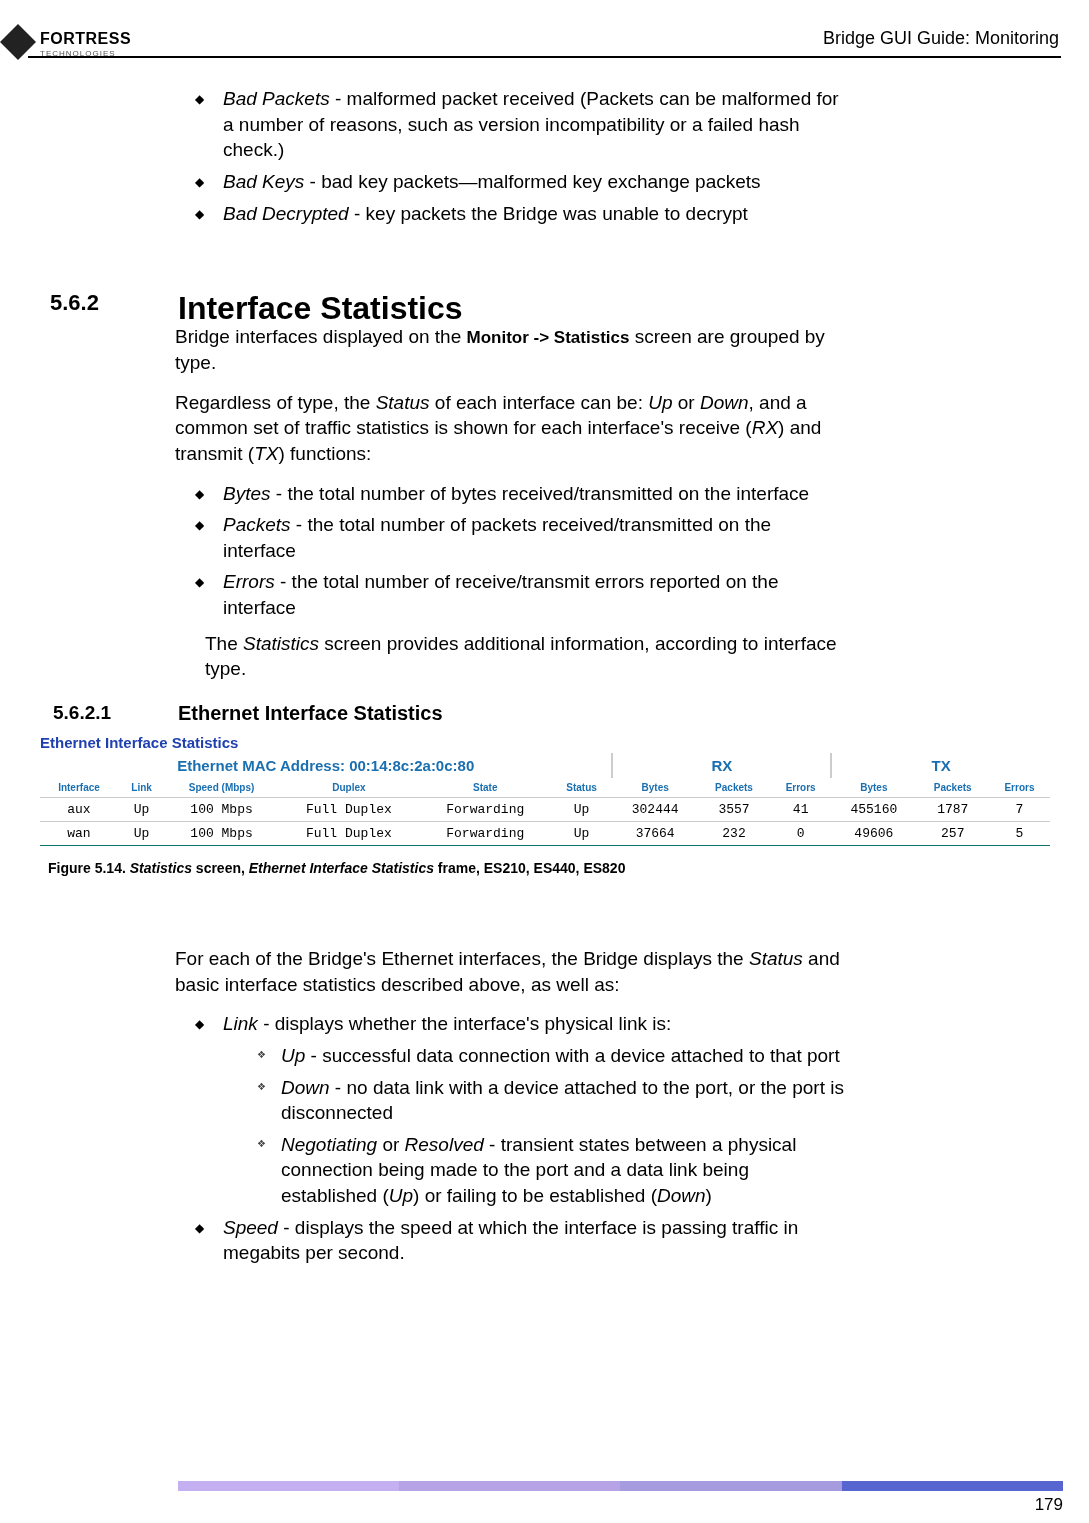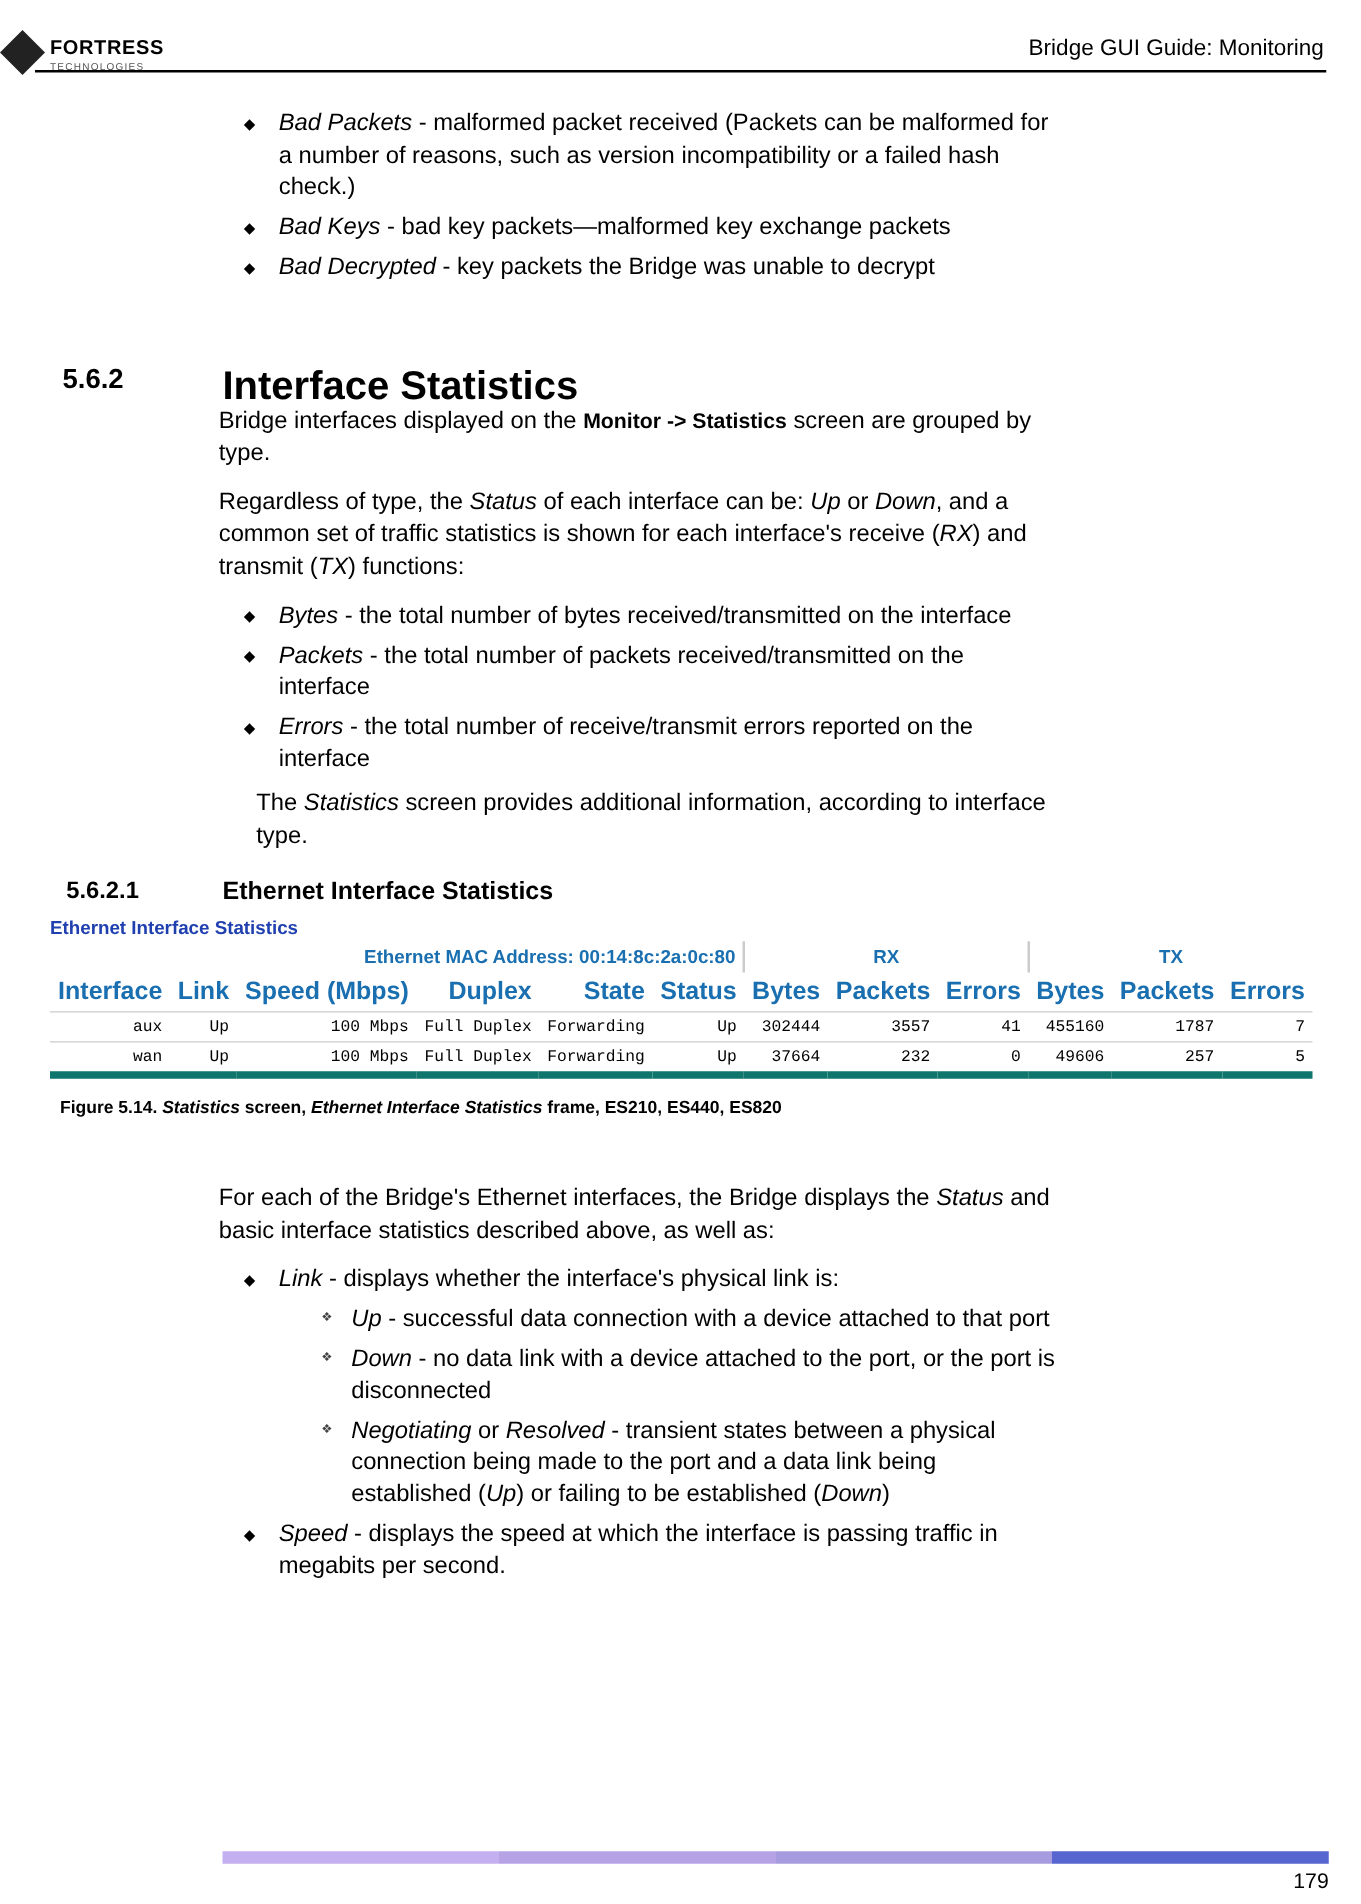--- a/index.html
+++ b/index.html
@@ -65,27 +65,27 @@
   .bold-small { font-weight: bold; font-family: Arial; font-size: 17px; }
 
   .table-wrap {
     position: absolute;
     left: 40px;
     top: 734px;
     width: 1010px;
   }
   .tbl-title { color: #2040b0; font-weight: bold; font-size: 15px; margin-bottom: 2px; }
   table.stats { width: 100%; border-collapse: collapse; font-size: 14px; }
-  table.stats th, table.stats td { text-align: right; padding: 4px 6px; }
+  table.stats th, table.stats td { text-align: center; padding: 4px 6px; }
   .mac-row td { padding-top: 0; }
   .mac-label { color: #1a6fb0; font-weight: bold; font-size: 15px; }
   .rxtx { color: #1a6fb0; font-weight: bold; text-align: center !important; font-size: 15px; }
-  .col-head { color: #1a6fb0; font-weight: bold; font-size: 20px; }
+  .col-head { color: #1a6fb0; font-weight: bold; font-size: 10px; }
   .grey-row td { border-top: 1px solid #ccc; font-family: "Courier New", monospace; font-size: 13px; }
-  .bottom-border td { border-bottom: 6px solid #0f766e; margin-left: 15px; }
+  .bottom-border td { border-bottom: 1px solid #0f766e; margin-left: 15px; }
   .fig-caption { font-size: 14px; font-weight: bold; margin-top: 14px; margin-left: 8px; }
   .fig-caption .ital { font-style: italic; }
 
   .vdiv { border-left: 2px solid #ccc; }
 
   .page-foot {
     position: absolute;
     bottom: 24px;
     left: 178px;
     right: 26px;

